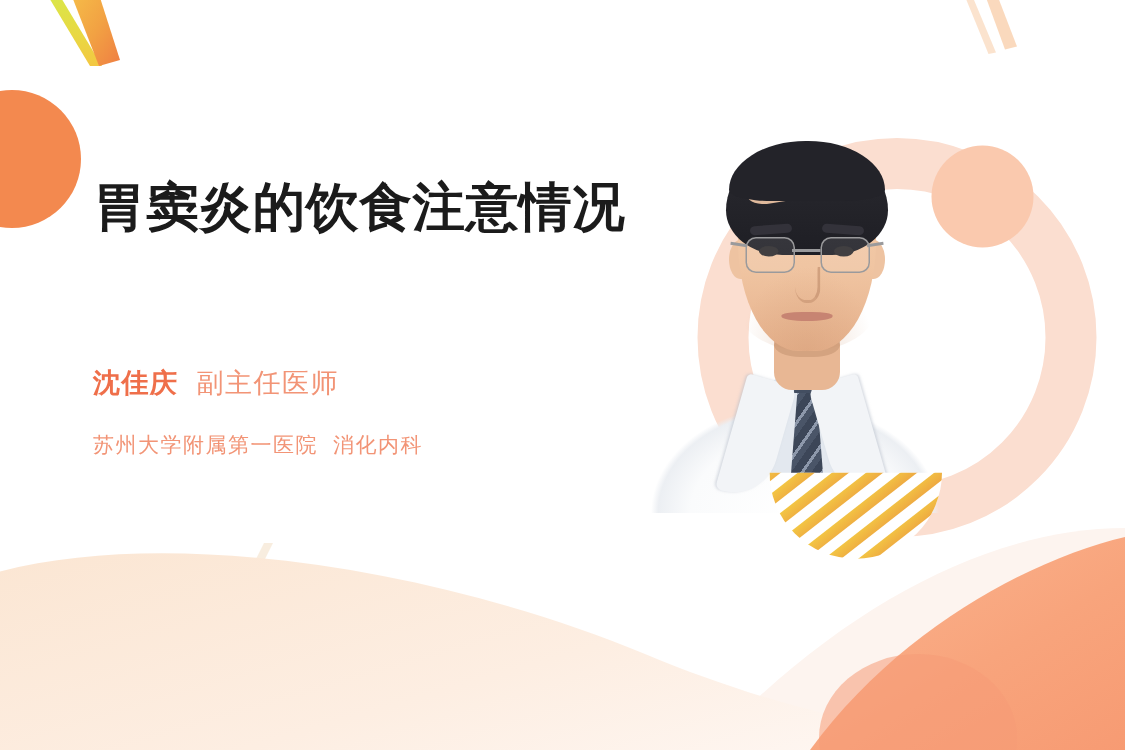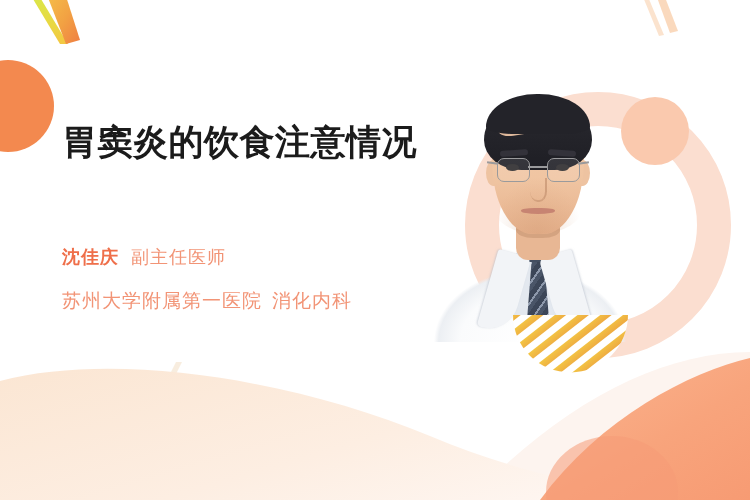--- a/index.html
+++ b/index.html
@@ -6,21 +6,21 @@
     margin: 0;
     padding: 0;
     background: #ffffff;
   }
   #card {
     position: relative;
     width: 750px;
     height: 500px;
     overflow: hidden;
     background: #ffffff;
-    font-family: Liberation Sans, sans-serif;
+    font-family: Liberation Mono, monospace;
   }
   .layer {
     position: absolute;
     top: 0; left: 0;
     width: 750px;
     height: 500px;
   }
   #bg-svg { z-index: 1; }
   #photo-layer { z-index: 2; }
   #fg-svg { z-index: 3; }
@@ -57,21 +57,21 @@
   }
   #doctor-rank {
     color: #f29476;
     letter-spacing: 1px;
     margin-left: 12px;
   }
   #affiliation {
     position: absolute;
     left: 62px;
     top: 288px;
-    font-size: 19px;
+    font-size: 14px;
     color: #f29476;
     letter-spacing: 1px;
     white-space: nowrap;
   }
   #department { margin-left: 10px; }
 
   
   #photo-layer { pointer-events: none; }
   .dr {
     position: absolute;

